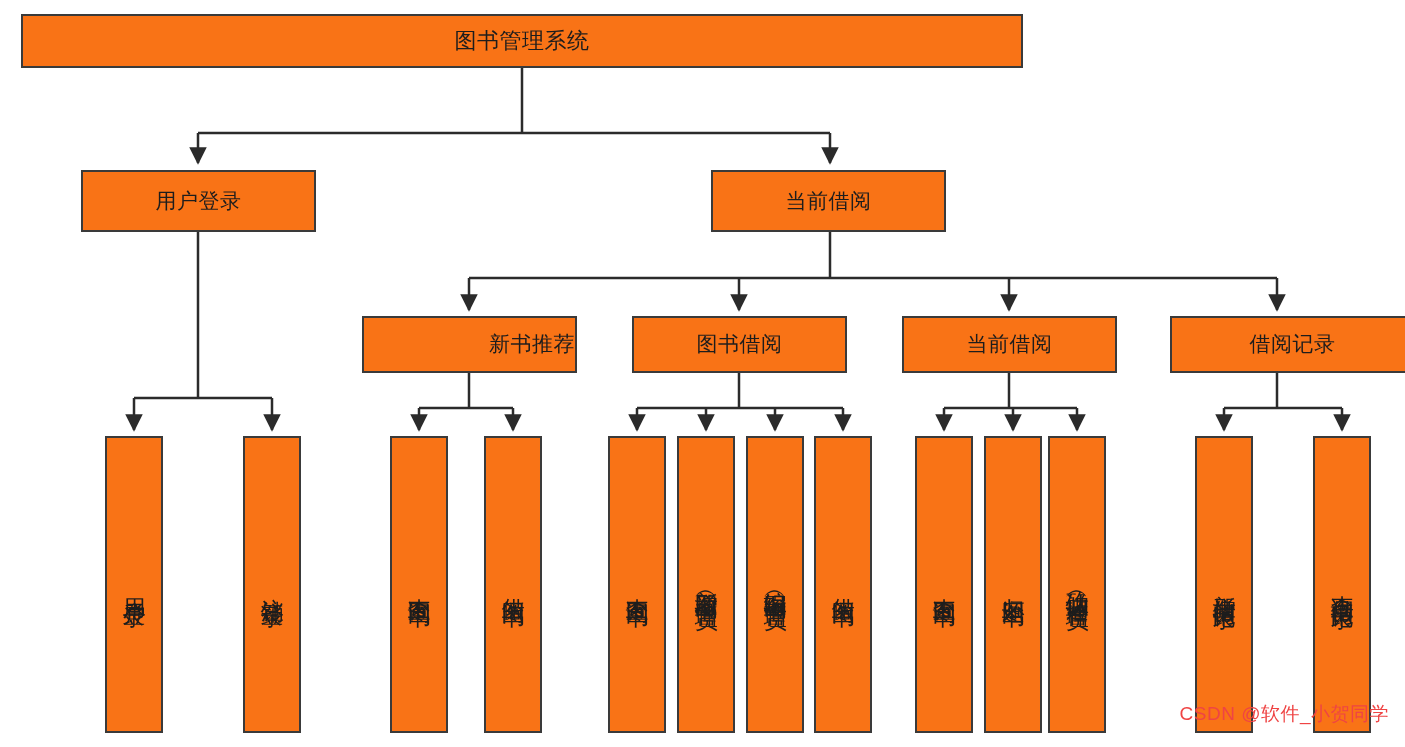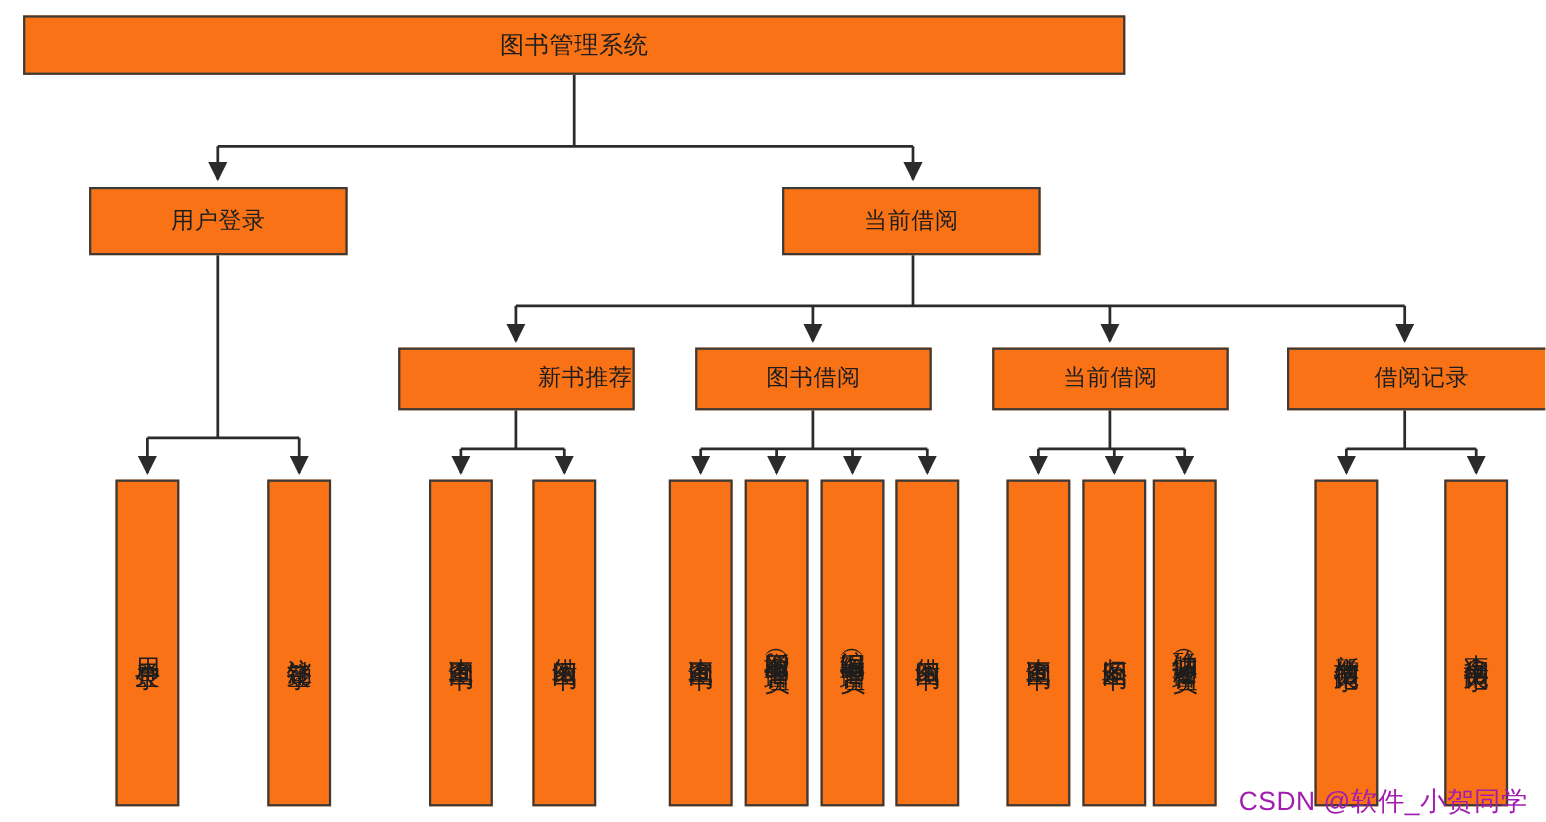--- a/index.html
+++ b/index.html
@@ -60,23 +60,23 @@
     writing-mode: vertical-rl;
     text-orientation: upright;
     font-size: 23px;
     line-height: 1.02;
     letter-spacing: 2.5px;
     max-height: 100%;
   }
   .watermark {
     position: absolute;
     right: 16px;
-    bottom: 3px;
-    font-size: 24px;
-    color: #a21caf;
+    bottom: 20px;
+    font-size: 19px;
+    color: #ef4444;
     letter-spacing: 0.5px;
     white-space: nowrap;
     z-index: 5;
   }
 </style>
 </head>
 <body>
 
 <div id="canvas">
 

